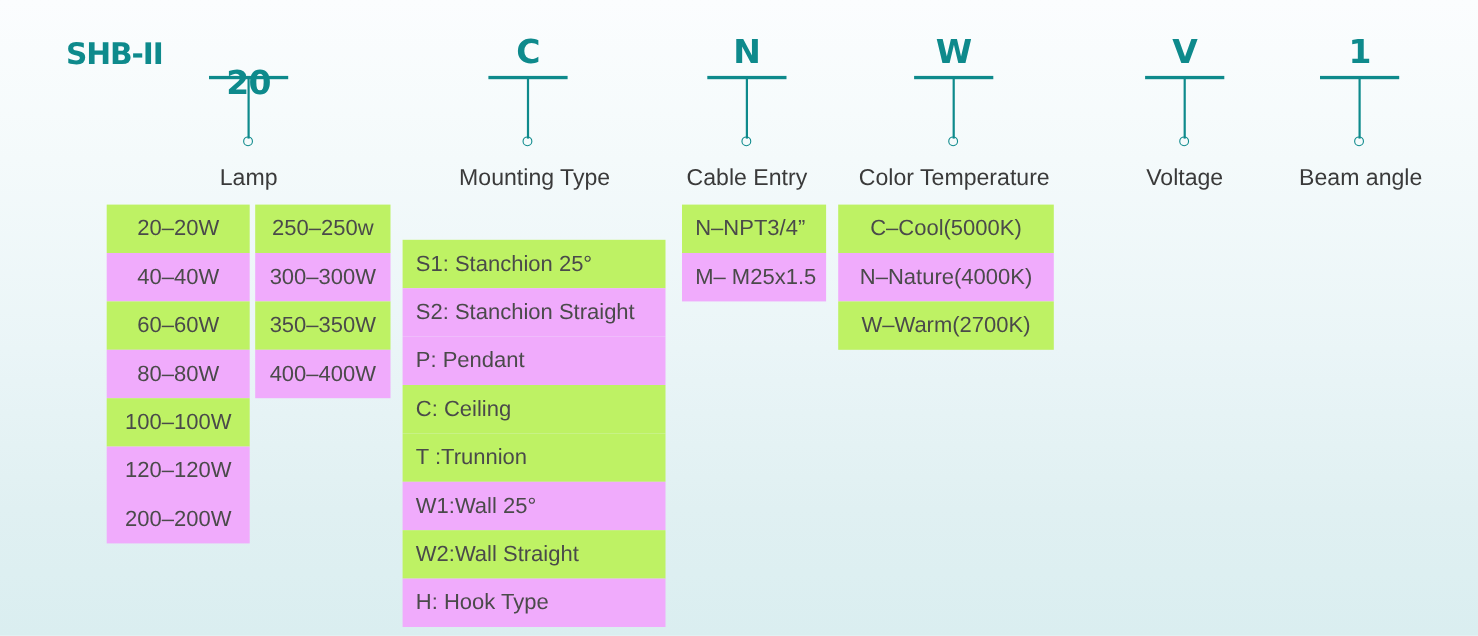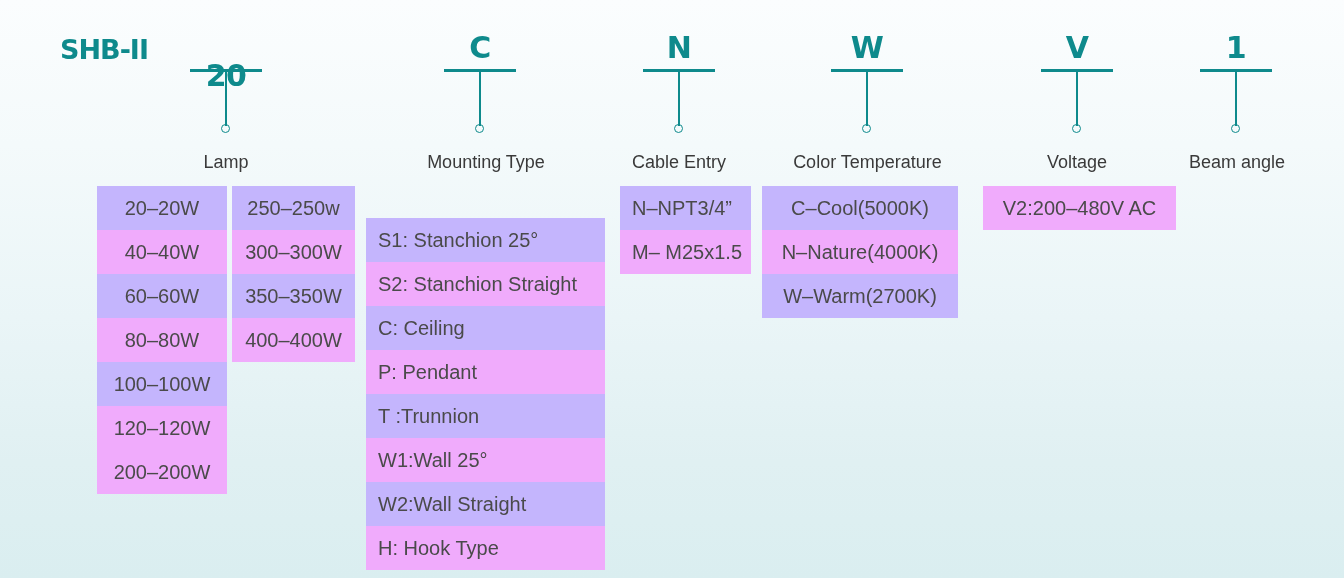--- a/index.html
+++ b/index.html
@@ -62,41 +62,41 @@
     border-radius: 50%;
     background: transparent;
     box-sizing: border-box;
   }
 
   
   .caption {
     position: absolute;
     color: #3a3a3a;
     font-family: "Liberation Sans", sans-serif;
-    font-size: 18px;
+    font-size: 21px;
     text-align: center;
     white-space: nowrap;
     line-height: 24px;
   }
 
   
   .col {
     position: absolute;
   }
   .cell {
     box-sizing: border-box;
     height: 44px;
     line-height: 44px;
     font-family: "Liberation Sans", sans-serif;
     font-size: 20px;
     color: #4a4a4a;
     white-space: nowrap;
     overflow: hidden;
   }
-  .cell.dark  { background: #c4b5fd; }
+  .cell.dark  { background: #bef264; }
   .cell.light { background: #f0abfc; }
   .cell.center { text-align: center; }
   .cell.left   { text-align: left; padding-left: 12px; }
 </style>
 </head>
 <body>
 
 <div id="stage">
 
   <div class="code-token model" style="left:42px; top:33px; width:124px;">SHB-II</div>
@@ -174,37 +174,36 @@
   <div class="col" style="left:232px; top:186px; width:123px;">
     <div class="cell dark center">250–250w</div>
     <div class="cell light center">300–300W</div>
     <div class="cell dark center">350–350W</div>
     <div class="cell light center">400–400W</div>
   </div>
 
   <div class="col" style="left:366px; top:186px; width:239px;margin-top:32px;">
     <div class="cell dark left">S1: Stanchion  25°</div>
     <div class="cell light left">S2: Stanchion Straight</div>
+    <div class="cell light left">P: Pendant</div>
     <div class="cell dark left">C: Ceiling</div>
-    <div class="cell light left">P: Pendant</div>
     <div class="cell dark left">T :Trunnion</div>
     <div class="cell light left">W1:Wall 25°</div>
     <div class="cell dark left">W2:Wall Straight</div>
     <div class="cell light left">H: Hook Type</div>
   </div>
 
   <div class="col" style="left:620px; top:186px; width:131px;">
     <div class="cell dark left">N–NPT3/4”</div>
     <div class="cell light left">M– M25x1.5</div>
   </div>
 
   <div class="col" style="left:762px; top:186px; width:196px;">
     <div class="cell dark center">C–Cool(5000K)</div>
     <div class="cell light center">N–Nature(4000K)</div>
     <div class="cell dark center">W–Warm(2700K)</div>
   </div>
 
   <div class="col" style="left:983px; top:186px; width:193px;">
-    <div class="cell light center">V2:200–480V AC</div>
   </div>
 
 
 </div>
 
 </body></html>

